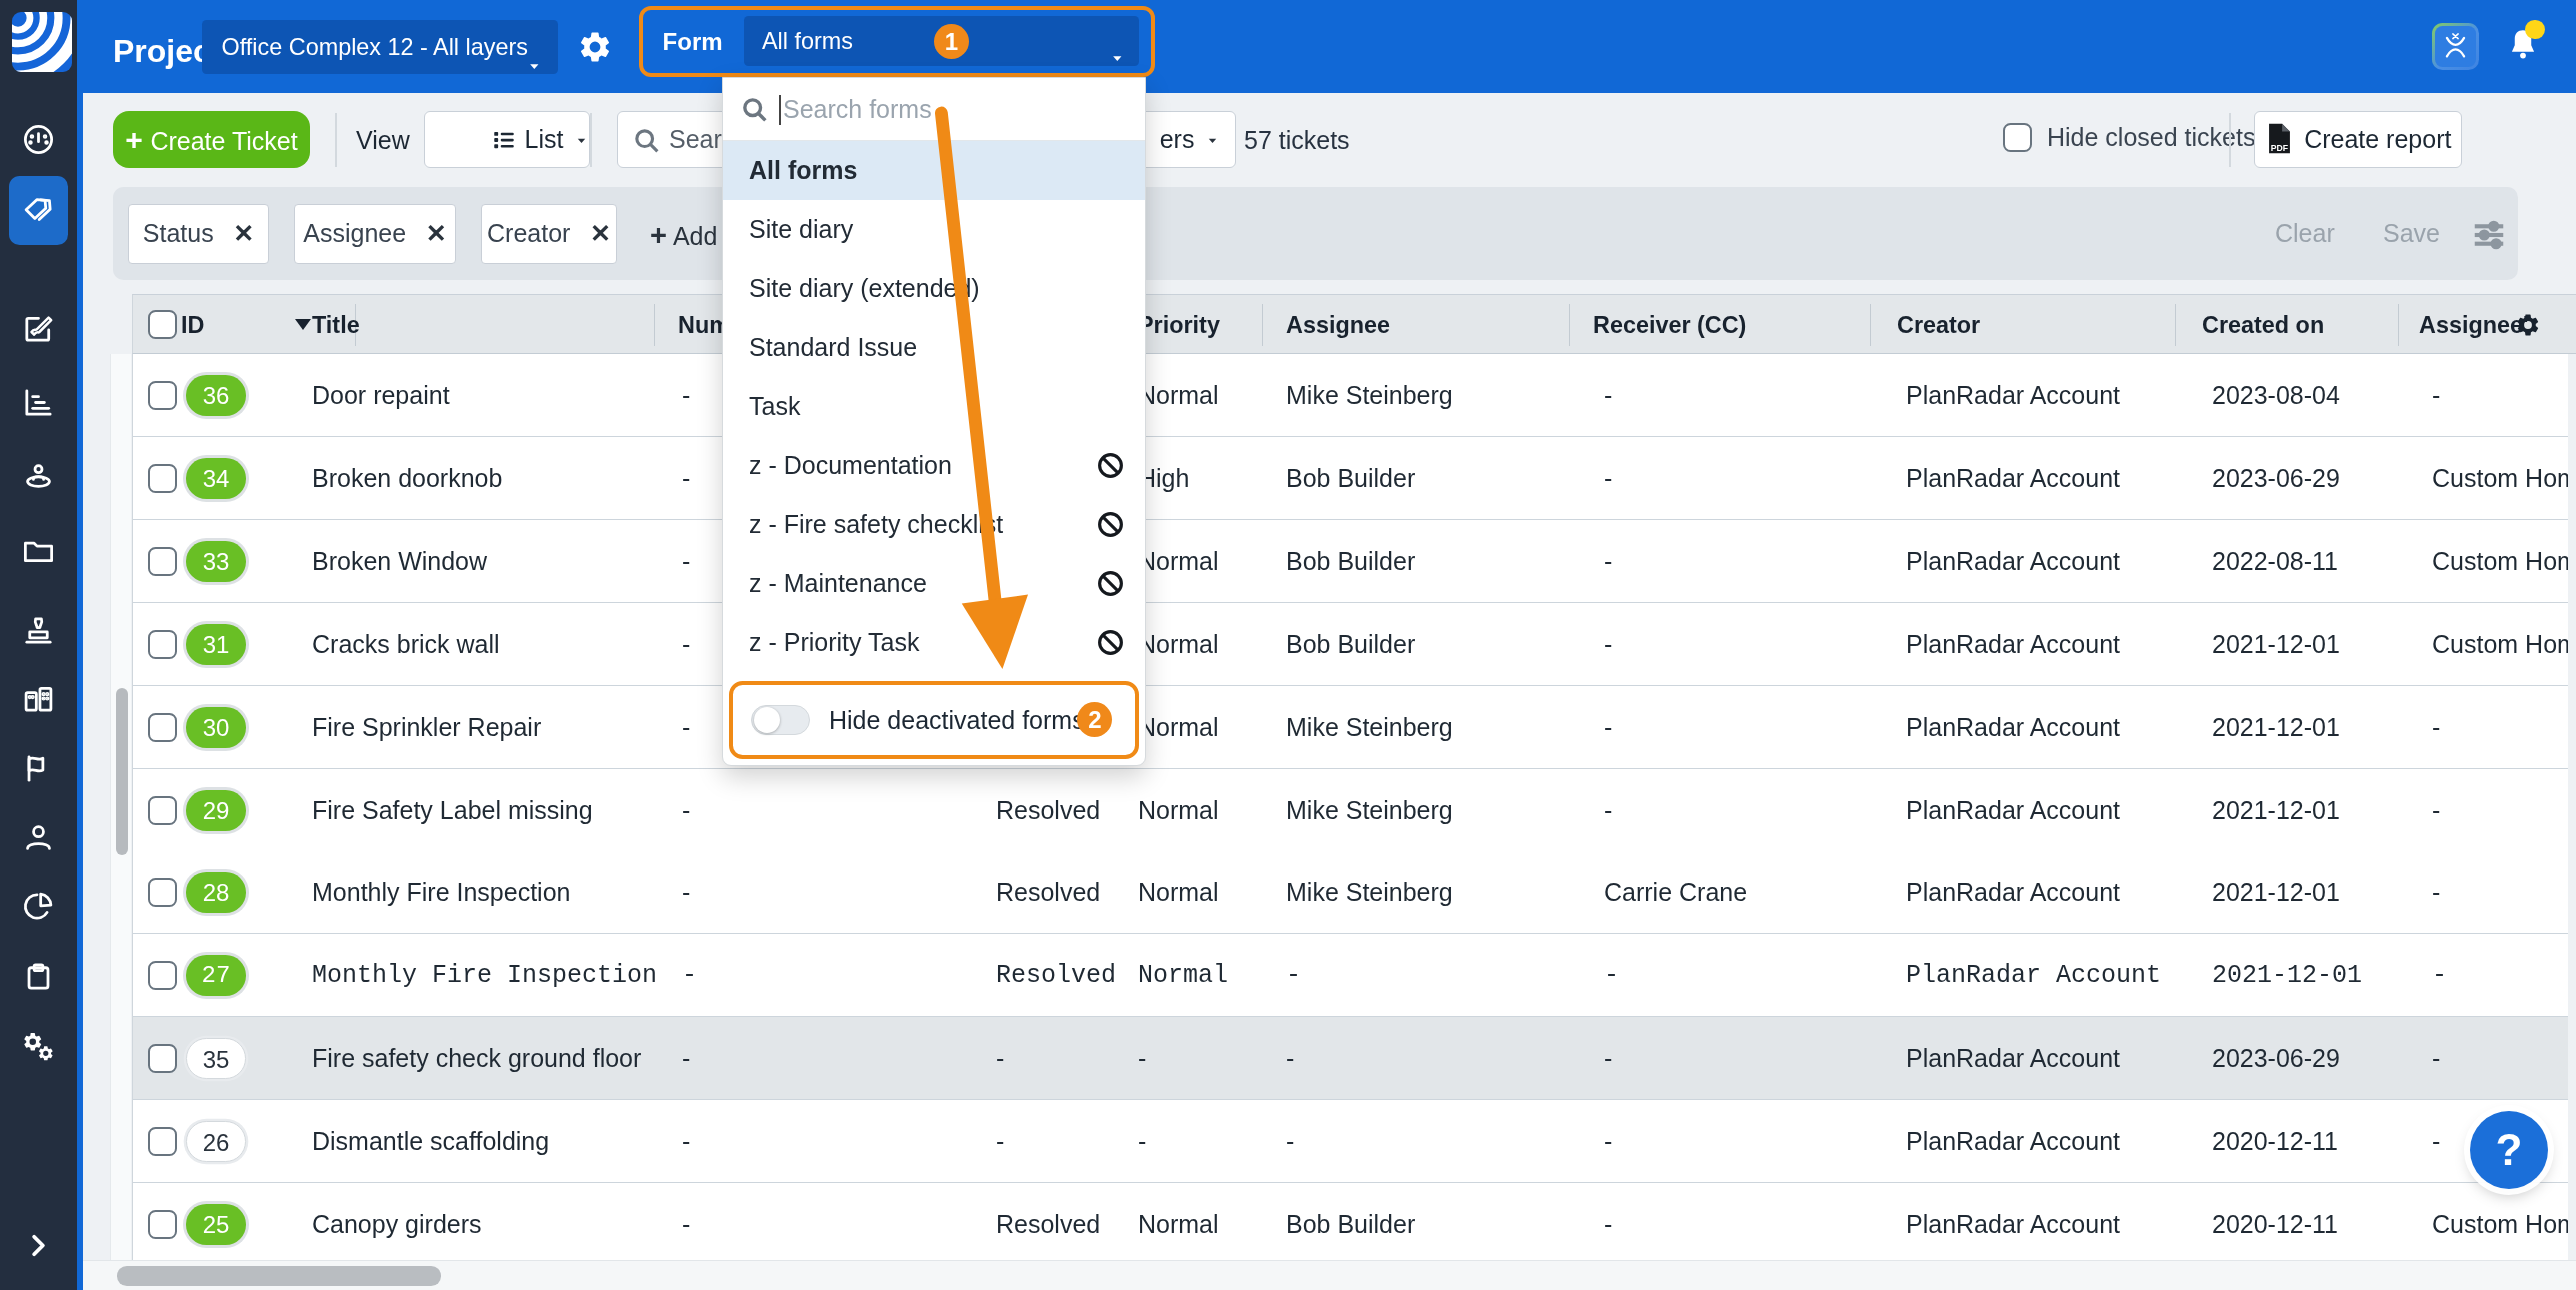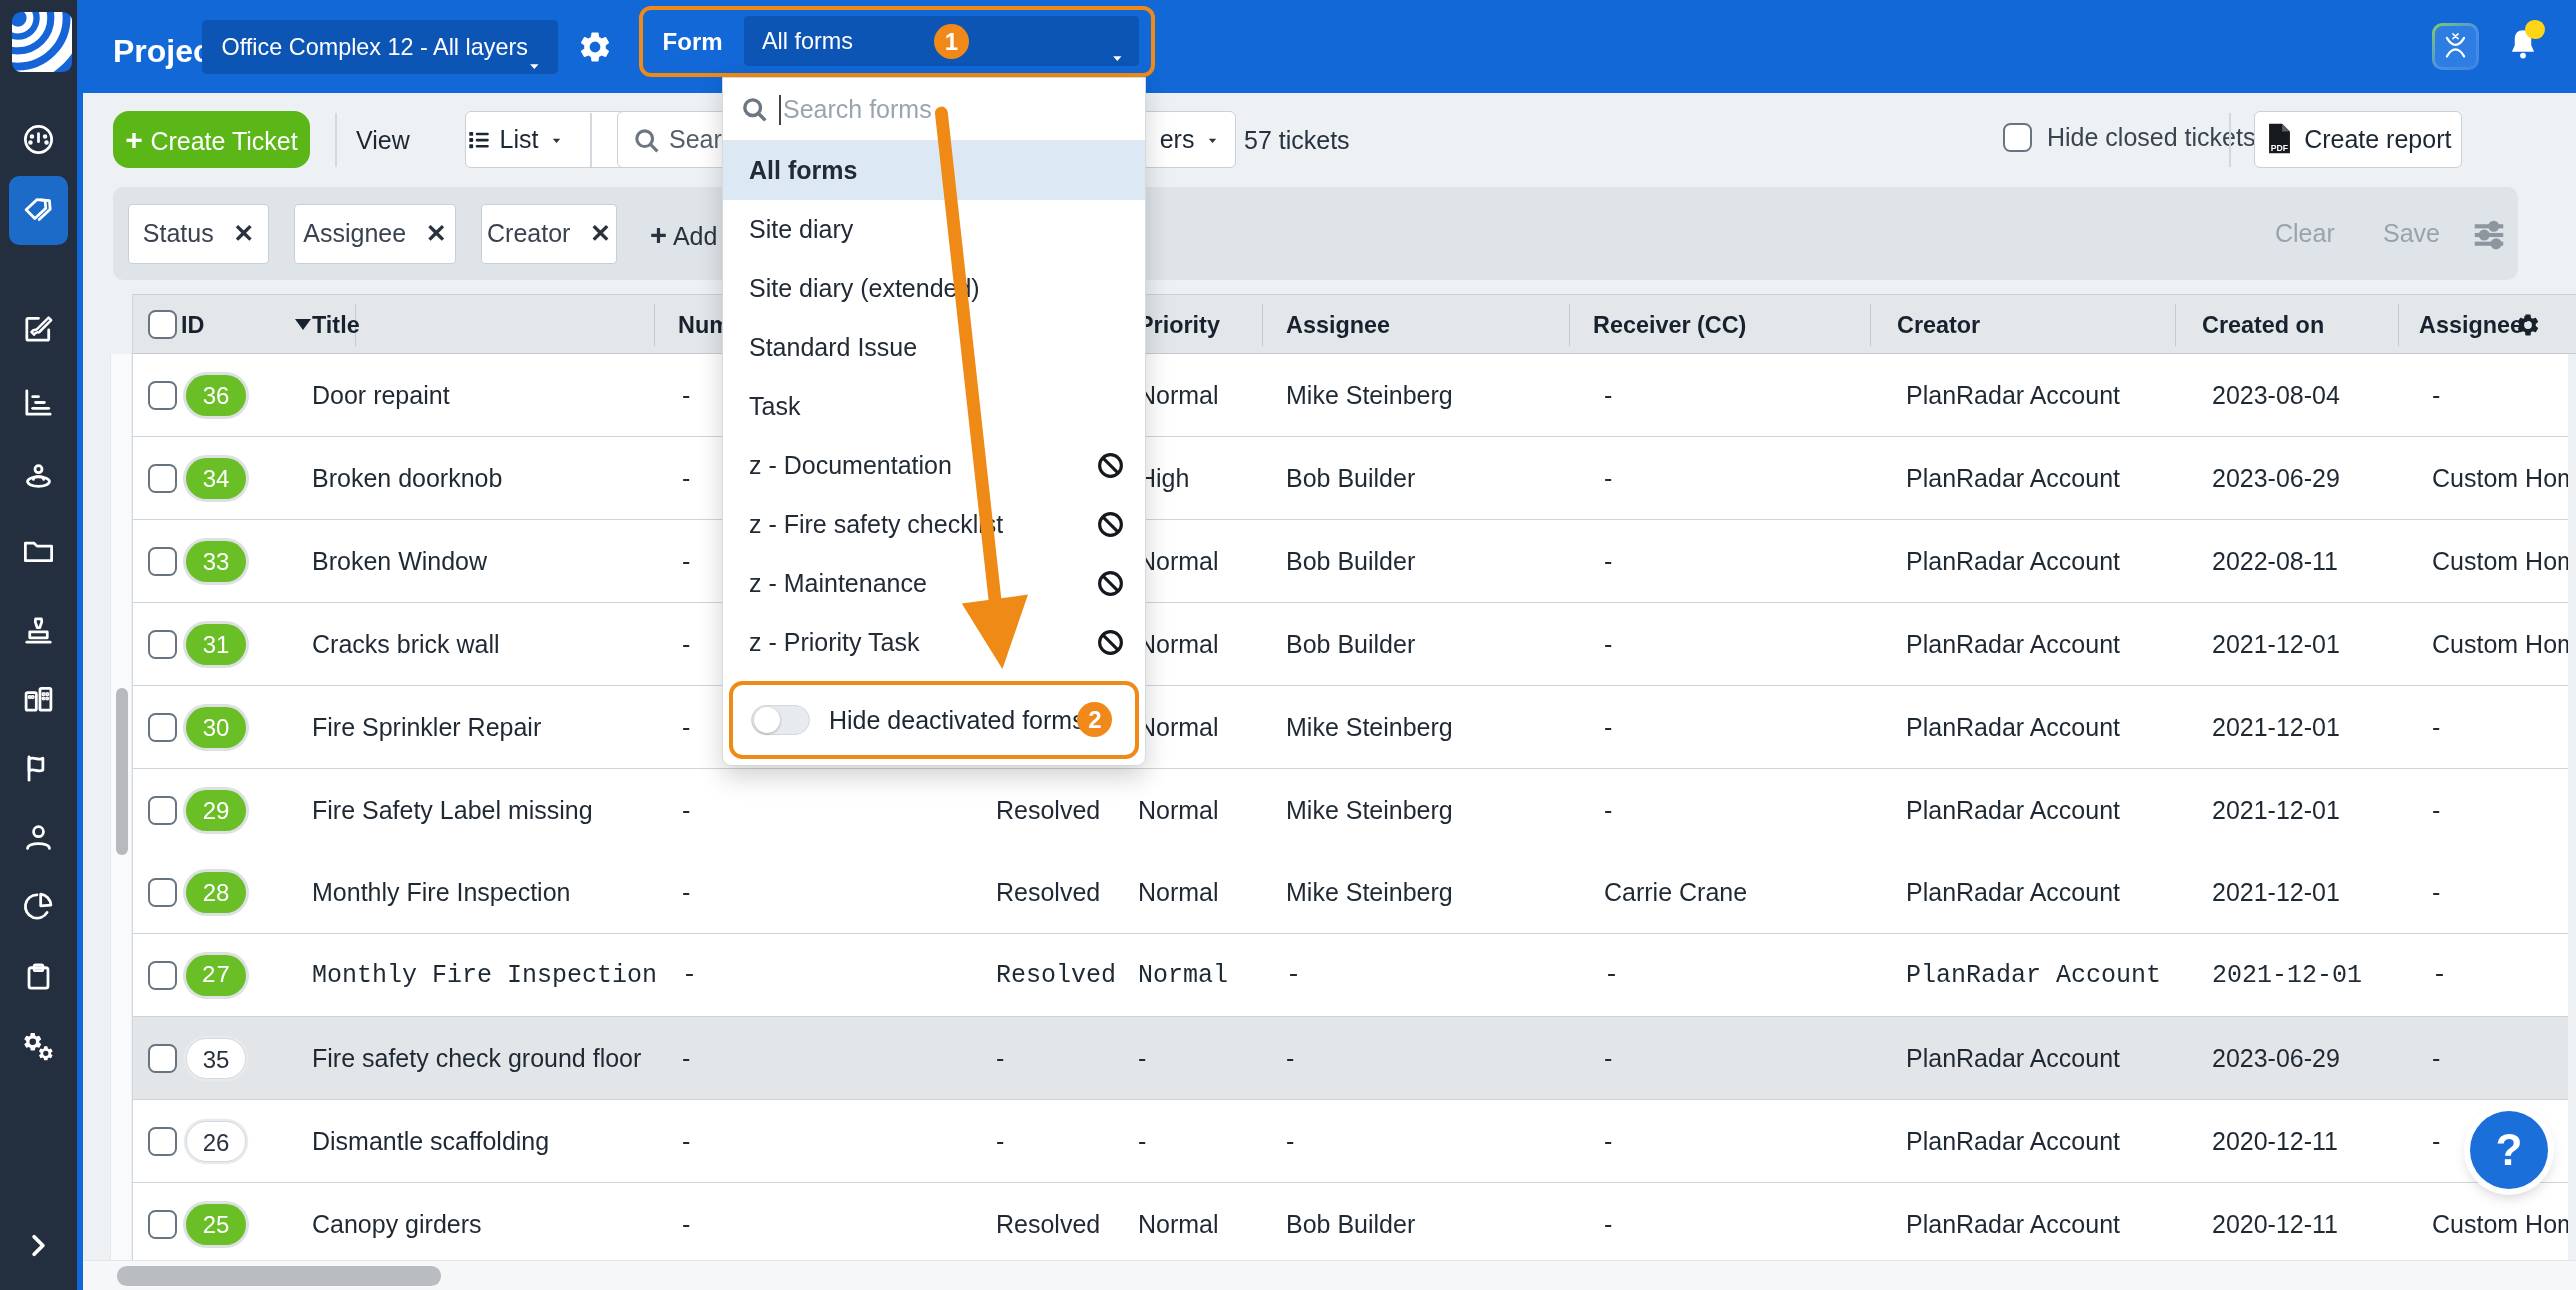--- a/index.html
+++ b/index.html
@@ -37,21 +37,21 @@
   #bell svg { width:38px; height:41px; fill:#fff; }
   #bell .dot { position:absolute; right:-3px; top:-4.5px; width:19.6px; height:19.6px; border-radius:50%; background:#ffd617; }
 
   
   #toolbar { position:absolute; left:83px; top:93px; right:0; height:93px; background:#eef1f4; }
   #create-ticket { position:absolute; left:30px; top:18px; width:197px; height:57px; background:#5ab717; border-radius:16px; color:#fff; font-size:25px; line-height:57px; text-align:center; }
   #create-ticket .plus { font-size:30px; font-weight:bold; margin-right:7.5px; }
   .vdiv { position:absolute; top:19.6px; width:1.5px; height:54px; background:#d3d9de; }
   #view-label { position:absolute; left:273px; top:33px; font-size:25px; color:#1c2733; }
   .wbtn { position:absolute; background:#fff; border:1.5px solid #c9d0d8; border-radius:6px; height:57px; top:18px; font-size:25px; color:#1c2733; }
-  #list-btn { left:341px; width:166px; line-height:54px; text-align:left;margin-left:41px; }
+  #list-btn { left:341px; width:166px; line-height:54px; text-align:right; }
   #list-btn svg.li { width:26px; height:26px; vertical-align:-4.5px; margin-right:7.5px; }
   .dcaret { display:inline-block; margin-left:10.6px; }
   .dcaret svg { width:15px; height:15px; fill:#2a333d; }
   #search-box { position:absolute; left:534px; top:18px; width:467px; height:57px; background:#fff; border:1.5px solid #c9d0d8; border-radius:6px; }
   #search-box svg { position:absolute; left:13.6px; top:13.6px; width:29px; height:29px; stroke:#6c7680; fill:none; stroke-width:2.6; }
   #search-box input { position:absolute; left:51px; top:3px; width:392px; height:48px; border:none; outline:none; font-size:25px; color:#333; font-family:inherit; background:transparent; }
   #search-box input::placeholder { color:#555e68; }
   #layers-btn { left:987px; width:166px; text-align:right; padding-right:15px; line-height:54px; }
   #ticket-count { position:absolute; left:1161px; top:33px; font-size:25px; color:#273240; }
   #hide-closed { position:absolute; left:1920px; top:30px; }

